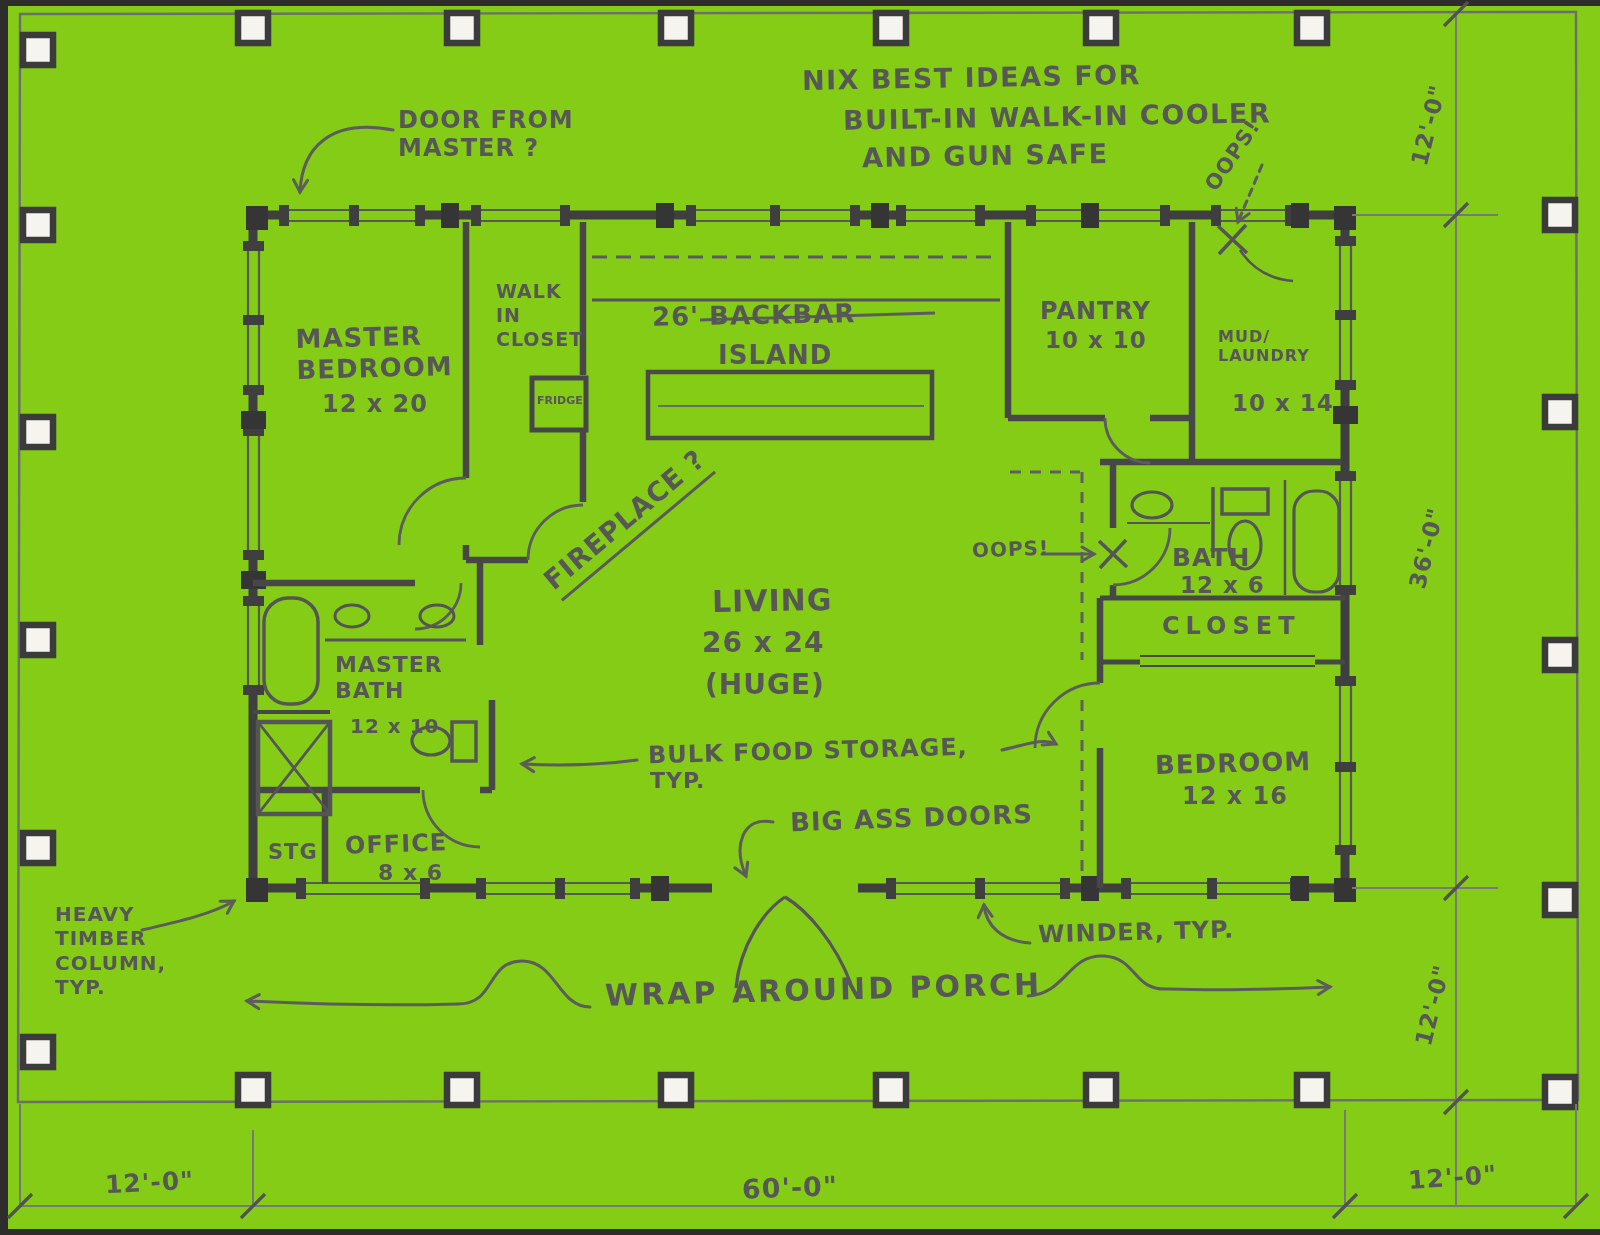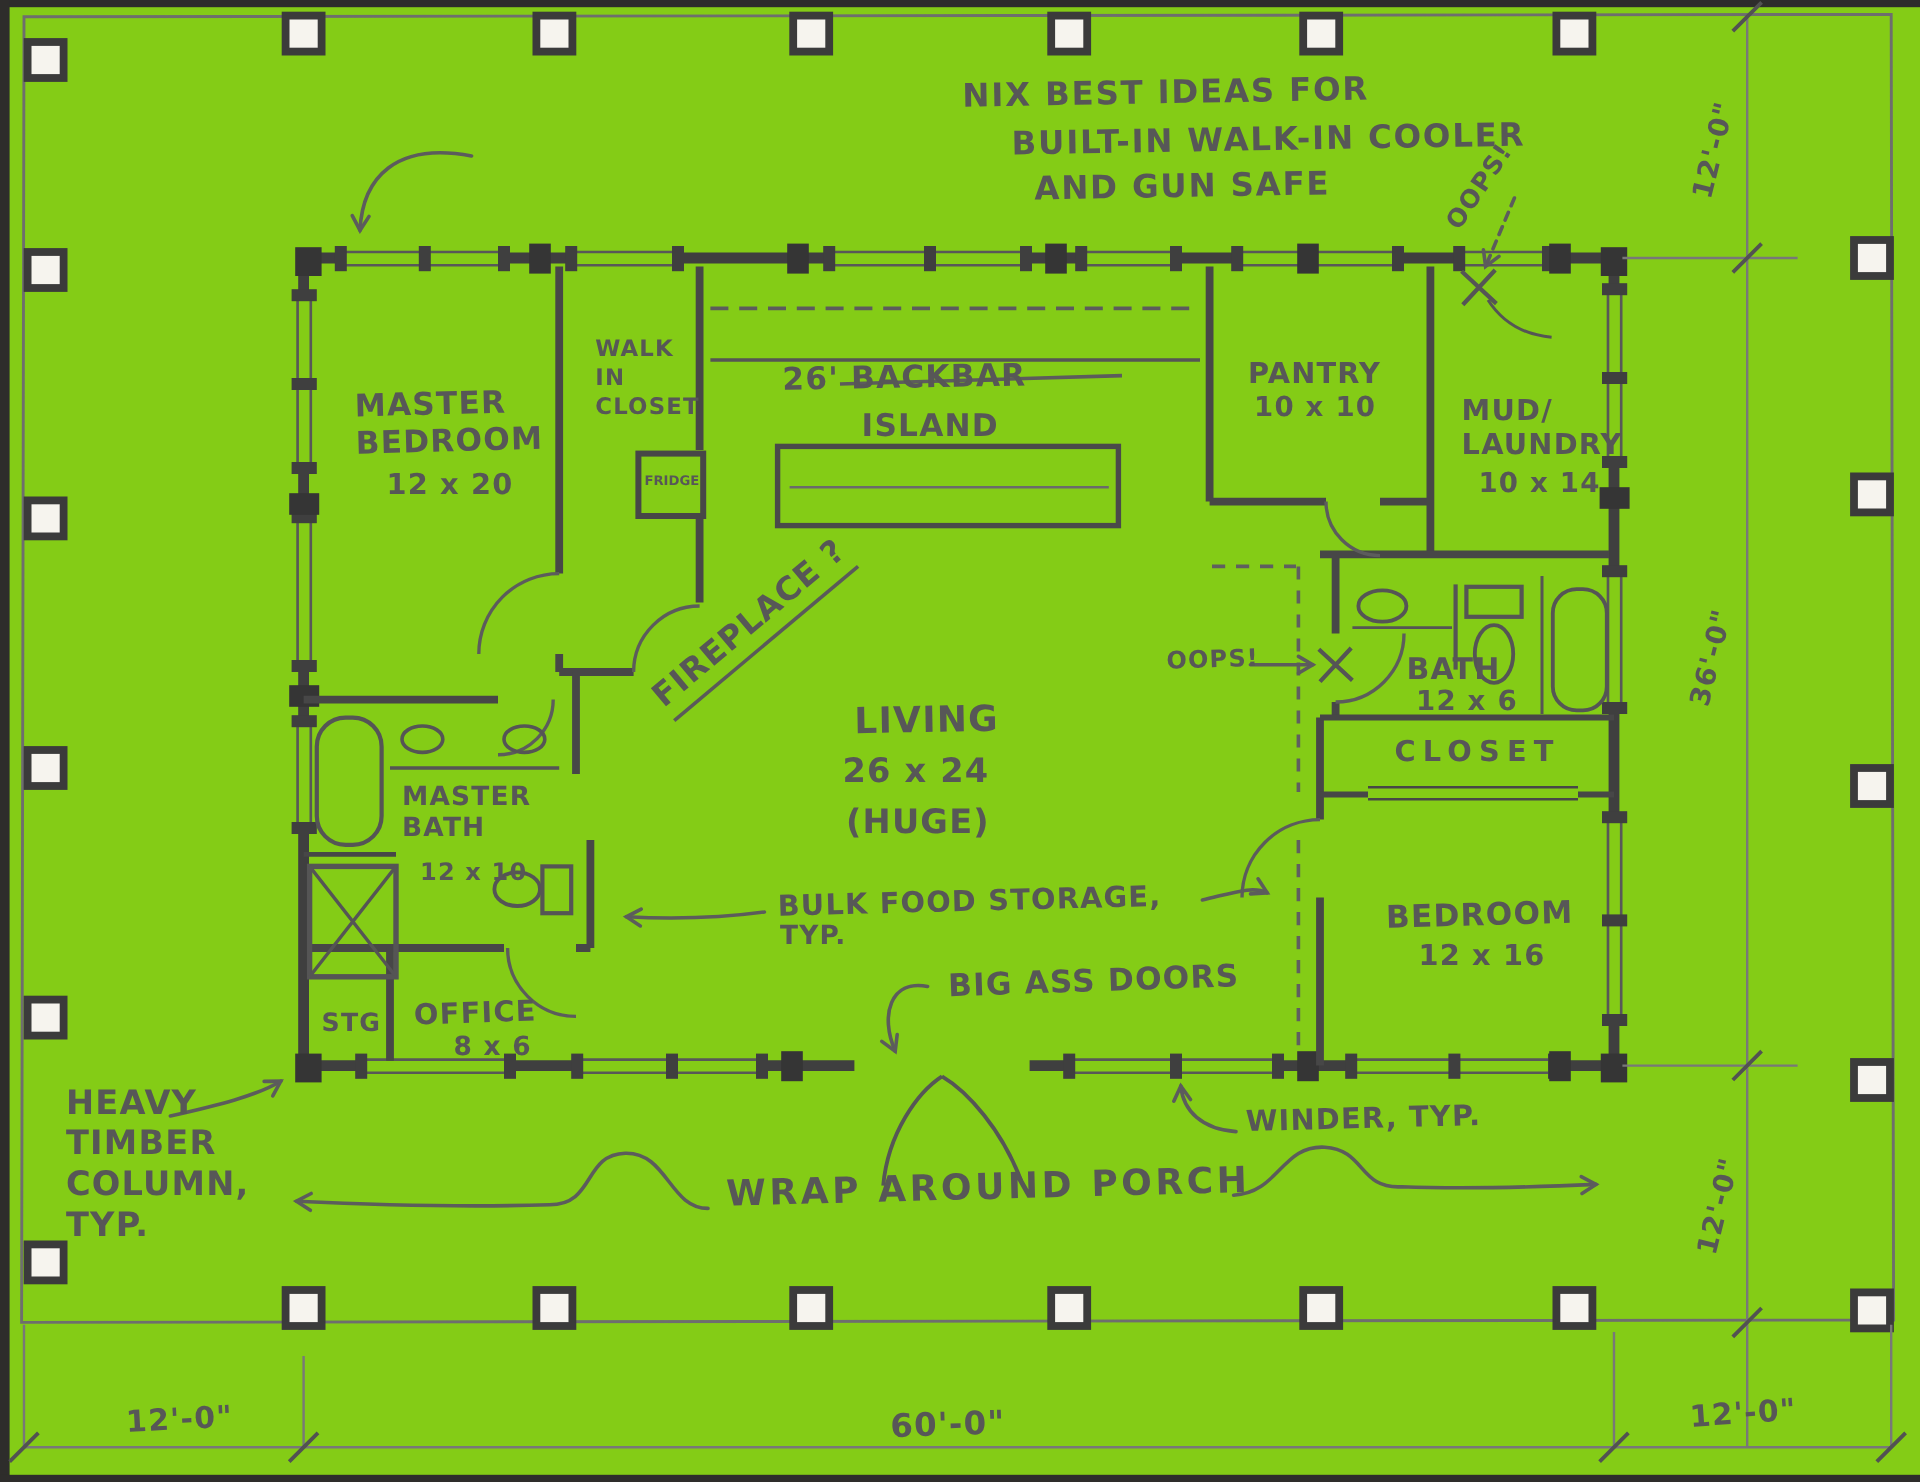--- a/index.html
+++ b/index.html
@@ -232,40 +232,42 @@
     <g stroke="#525252" stroke-width="3.2" fill="none">
       <path d="M1444,26 L1468,2 M1444,227 L1468,203 M1444,900 L1468,876 M1444,1114 L1468,1090"></path>
       <path d="M8,1218 L32,1194 M241,1218 L265,1194 M1333,1218 L1357,1194 M1564,1218 L1588,1194"></path>
     </g>
   </svg>
 
   <div class="lbl" style="left:802px;top:62px;font-size:27px;letter-spacing:1.5px;transform:rotate(-1deg);">NIX BEST IDEAS FOR</div>
   <div class="lbl" style="left:843px;top:101px;font-size:27px;letter-spacing:1.5px;transform:rotate(-1deg);">BUILT-IN WALK-IN COOLER</div>
   <div class="lbl" style="left:862px;top:140px;font-size:27px;letter-spacing:1.5px;transform:rotate(-1deg);">AND GUN SAFE</div>
 
+  <div class="lbl" style="left:398px;top:106px;font-size:24px;">DOOR FROM
+MASTER ?</div>
 
   <div class="lbl" style="left:1200px;top:182px;font-size:21px;transform:rotate(-56deg);transform-origin:0 0;">OOPS!</div>
 
   <div class="lbl" style="left:296px;top:322px;font-size:26px;transform:rotate(-1.5deg);">MASTER
 BEDROOM</div>
   <div class="lbl" style="left:322px;top:390px;font-size:24px;">12 x 20</div>
 
   <div class="lbl" style="left:496px;top:280px;font-size:19px;line-height:1.25;">WALK
 IN
 CLOSET</div>
 
   <div class="lbl" style="left:537px;top:395px;font-size:11px;letter-spacing:0;">FRIDGE</div>
 
   <div class="lbl" style="left:652px;top:300px;font-size:26px;transform:rotate(-1deg);">26' BACKBAR</div>
   <div class="lbl" style="left:718px;top:340px;font-size:26px;text-align:center;">ISLAND</div>
 
   <div class="lbl" style="left:1040px;top:297px;font-size:24px;">PANTRY</div>
   <div class="lbl" style="left:1045px;top:327px;font-size:23px;">10 x 10</div>
 
-  <div class="lbl" style="left:1218px;top:328px;font-size:24px;">MUD/
+  <div class="lbl" style="left:1218px;top:328px;font-size:16px;">MUD/
 LAUNDRY</div>
   <div class="lbl" style="left:1232px;top:390px;font-size:23px;">10 x 14</div>
 
   <div class="lbl" style="left:548px;top:568px;font-size:27px;transform:rotate(-40deg);transform-origin:0 50%;"><span class="u">FIREPLACE ?</span></div>
 
   <div class="lbl" style="left:712px;top:583px;font-size:30px;transform:rotate(-1deg);">LIVING</div>
   <div class="lbl" style="left:702px;top:626px;font-size:28px;">26 x 24</div>
   <div class="lbl" style="left:705px;top:668px;font-size:28px;">(HUGE)</div>
 
   <div class="lbl" style="left:972px;top:538px;font-size:20px;transform:rotate(-2deg);">OOPS!</div>
@@ -286,21 +288,21 @@
   <div class="lbl" style="left:345px;top:830px;font-size:24px;transform:rotate(-2deg);">OFFICE</div>
   <div class="lbl" style="left:378px;top:860px;font-size:22px;">8 x 6</div>
 
   <div class="lbl" style="left:648px;top:737px;font-size:24px;transform:rotate(-1.5deg);">BULK FOOD STORAGE,</div>
   <div class="lbl" style="left:650px;top:768px;font-size:22px;">TYP.</div>
 
   <div class="lbl" style="left:790px;top:803px;font-size:26px;transform:rotate(-2deg);">BIG ASS DOORS</div>
 
   <div class="lbl" style="left:1038px;top:918px;font-size:24px;transform:rotate(-1.5deg);">WINDER, TYP.</div>
 
-  <div class="lbl" style="left:55px;top:902px;font-size:28px;line-height:1.22;">HEAVY
+  <div class="lbl" style="left:55px;top:902px;font-size:20px;line-height:1.22;">HEAVY
 TIMBER
 COLUMN,
 TYP.</div>
 
   <div class="lbl" style="left:605px;top:972px;font-size:30px;letter-spacing:3px;transform:rotate(-1.5deg);">WRAP AROUND PORCH</div>
 
   <div class="lbl" style="left:1406px;top:162px;font-size:23px;transform:rotate(-76deg);transform-origin:0 0;">12'-0"</div>
   <div class="lbl" style="left:1404px;top:585px;font-size:23px;transform:rotate(-76deg);transform-origin:0 0;">36'-0"</div>
   <div class="lbl" style="left:1410px;top:1042px;font-size:23px;transform:rotate(-76deg);transform-origin:0 0;">12'-0"</div>
   <div class="lbl" style="left:105px;top:1168px;font-size:25px;transform:rotate(-3deg);">12'-0"</div>

